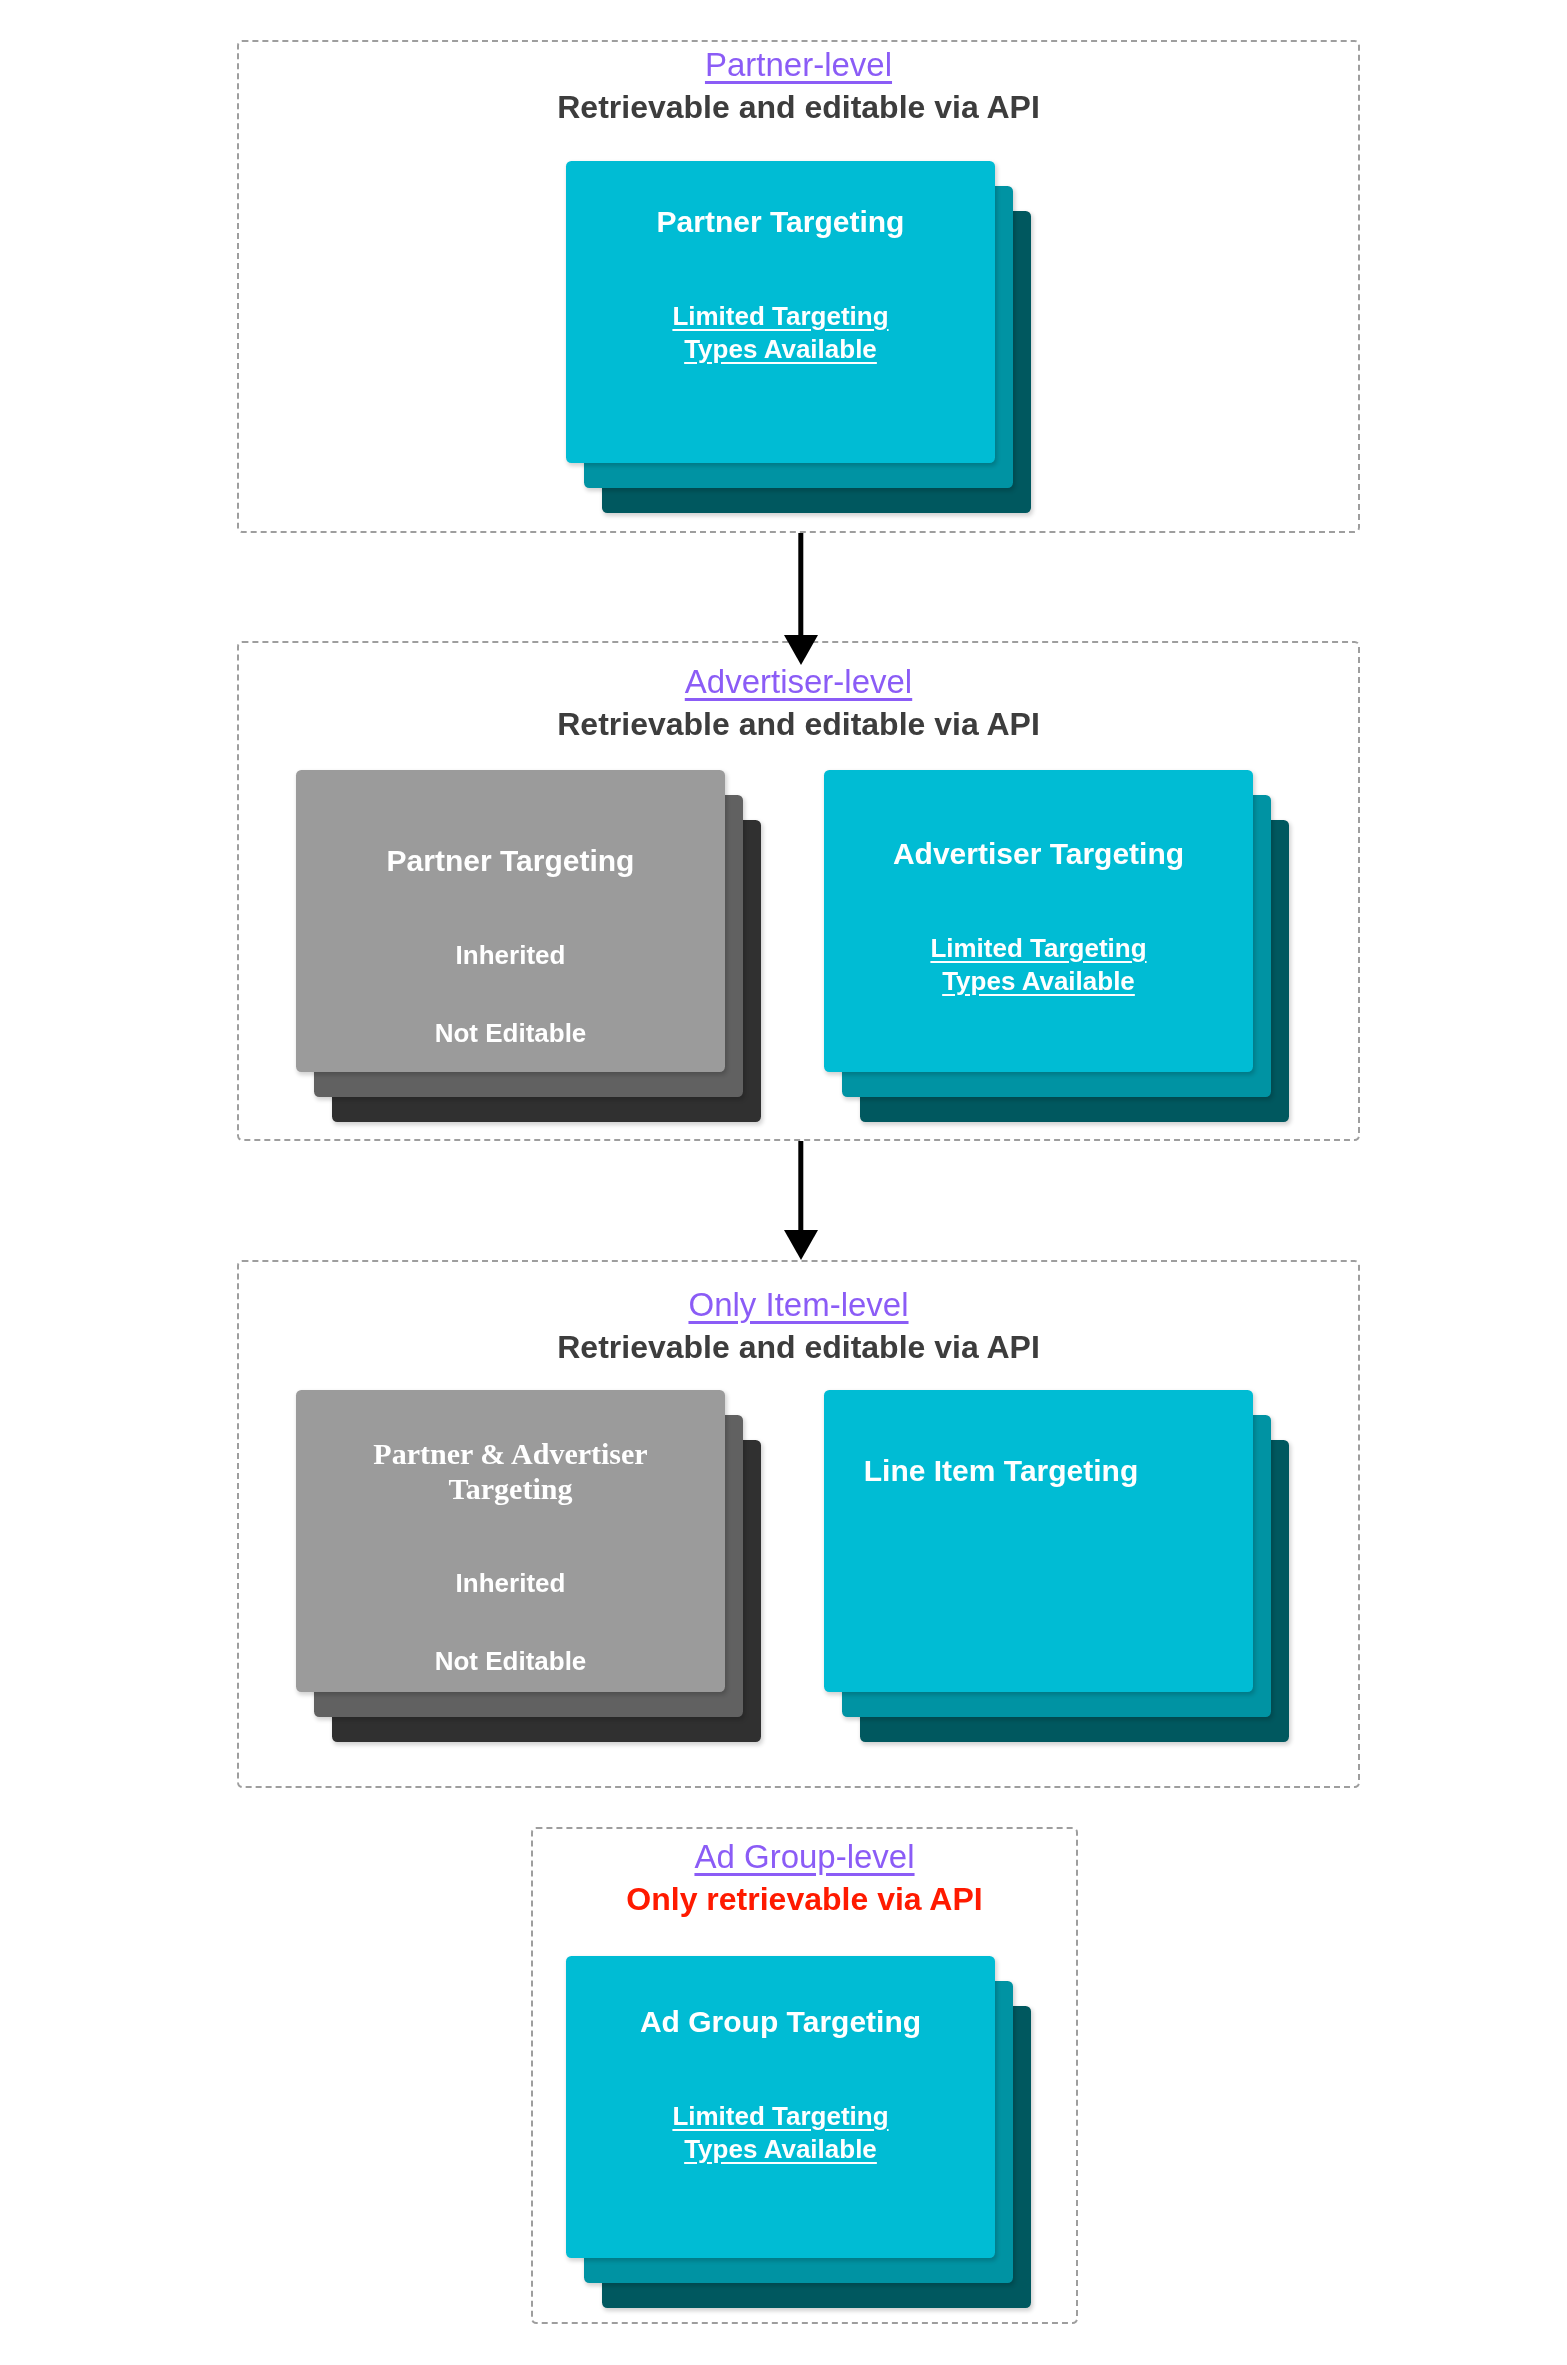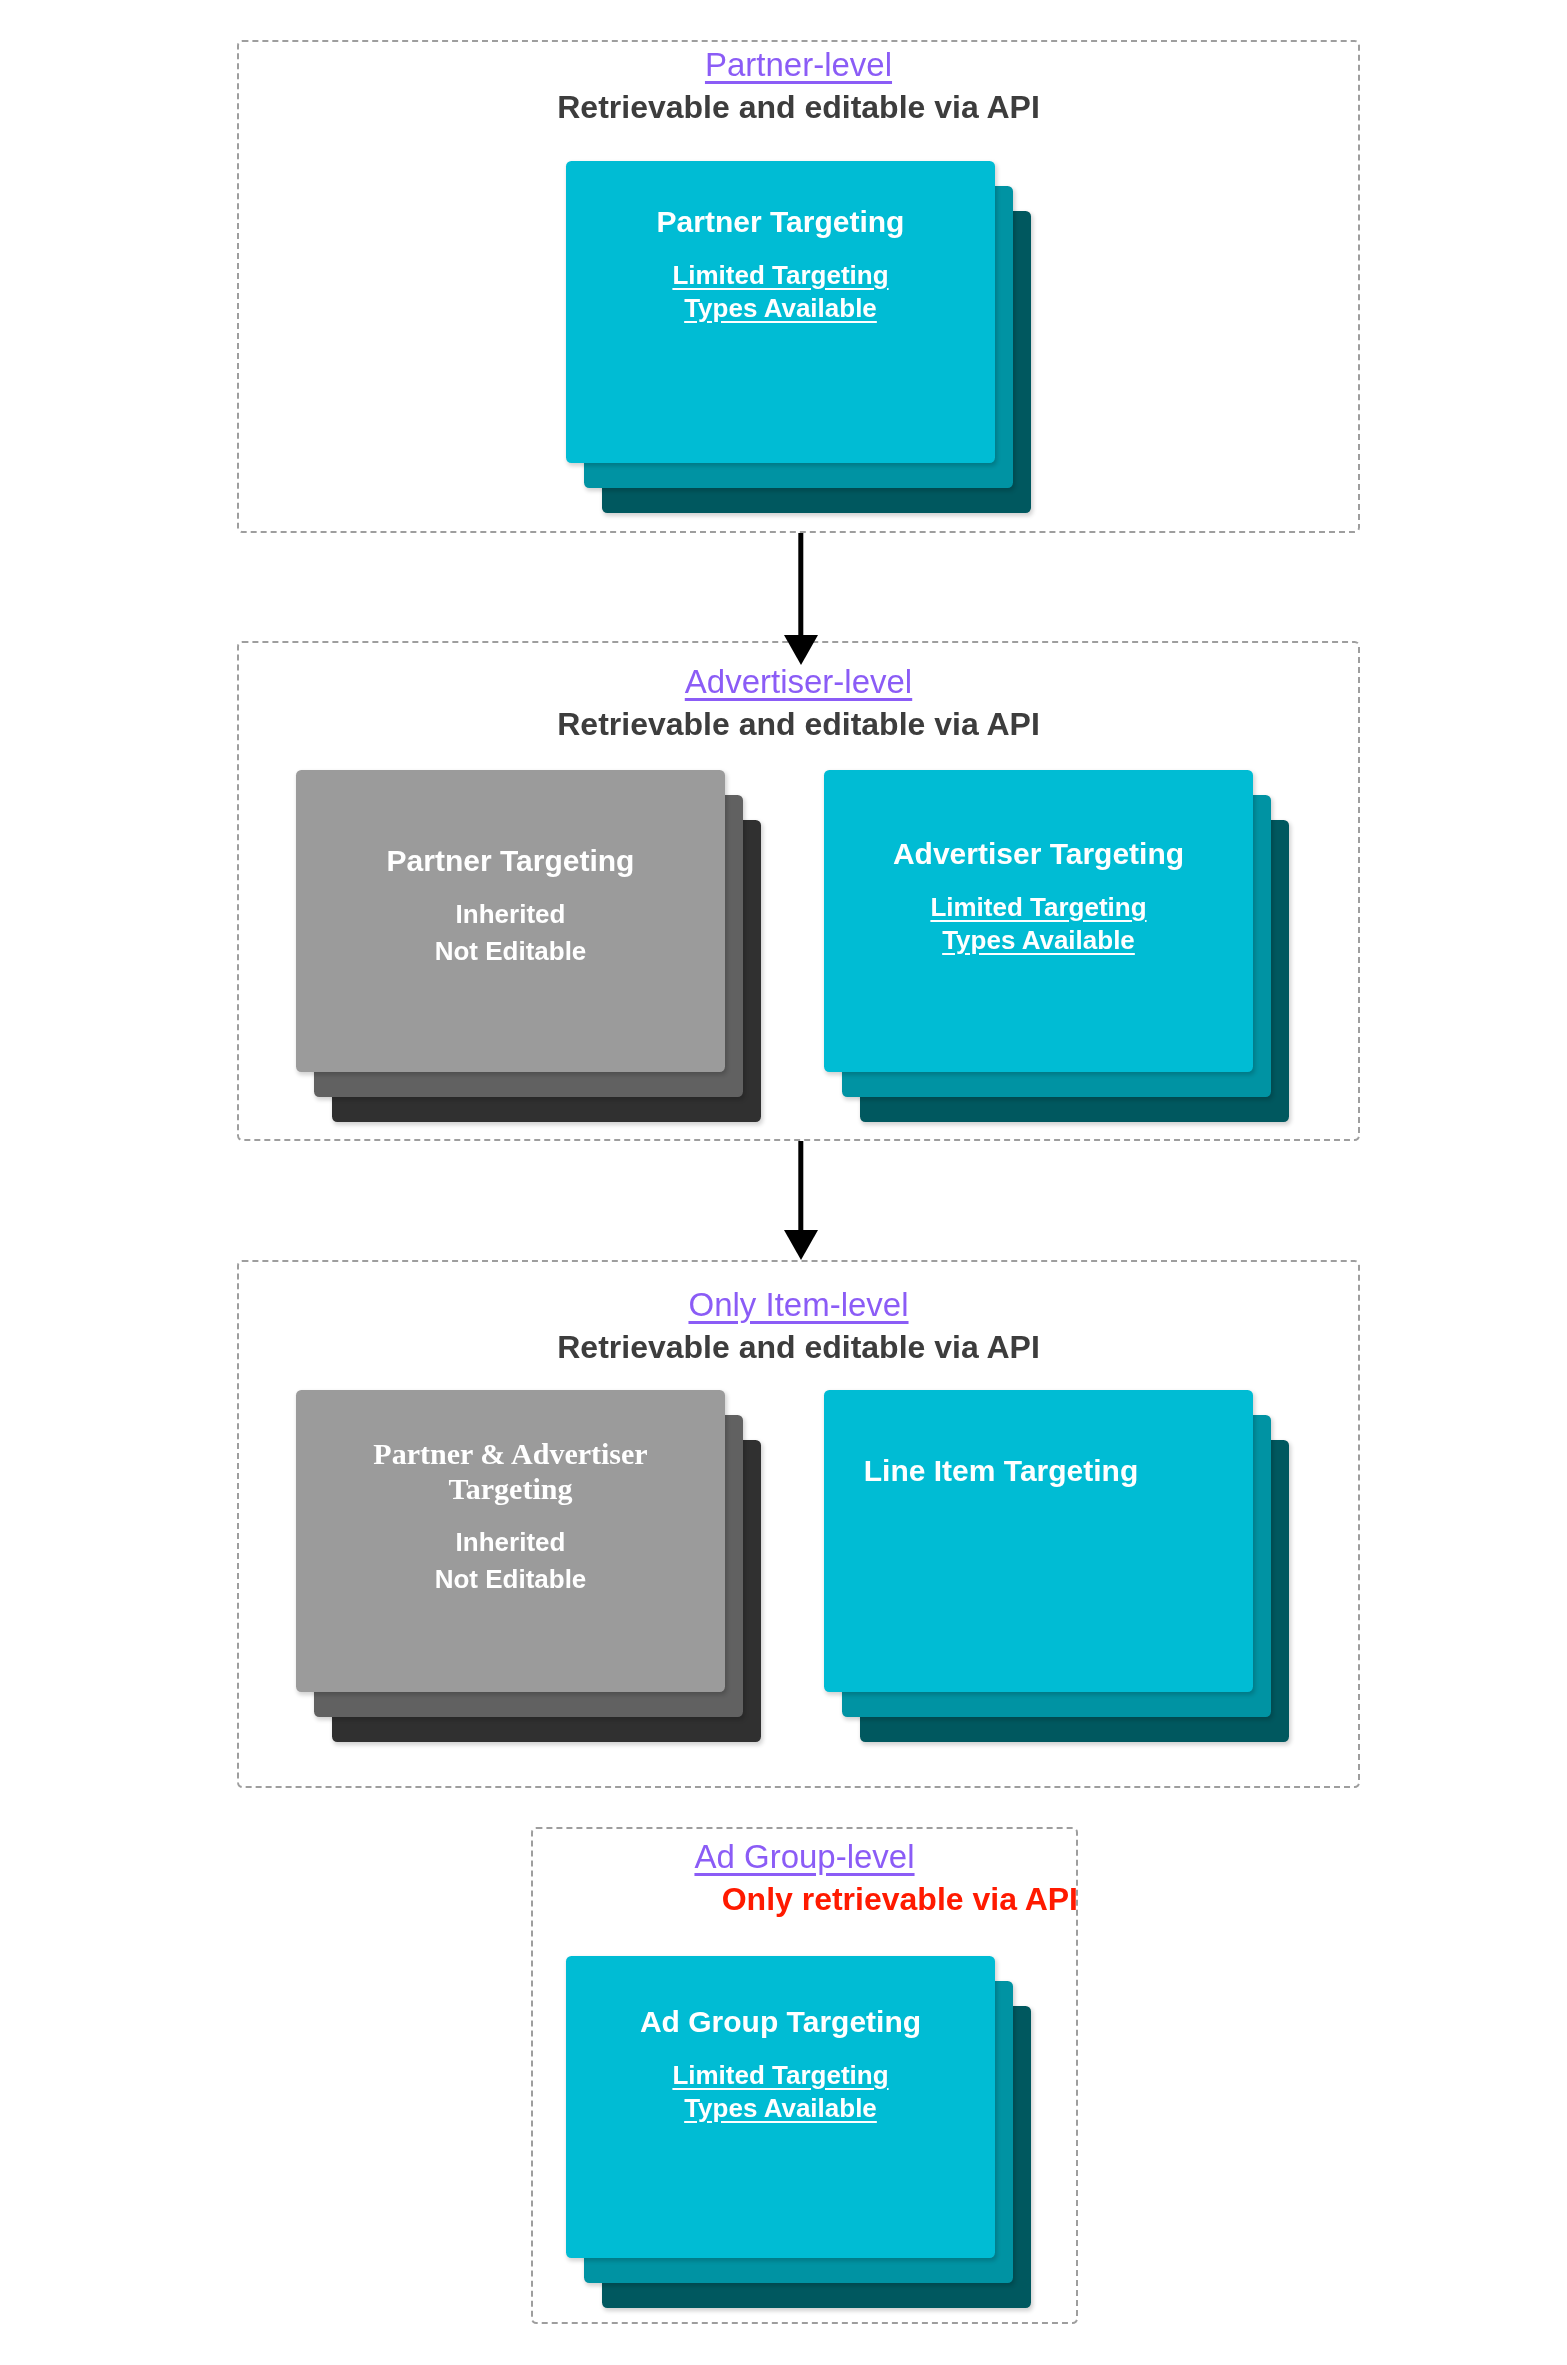--- a/index.html
+++ b/index.html
@@ -48,21 +48,20 @@
   .level-api {
     display: block;
     margin-top: 5.4px;
     font-size: 32px;
     font-weight: bold;
     color: #3d3d3d;
     line-height: 1.15;
   }
   .level-api.alert {
     color: #ff1a00;
-    text-align: right;
   }
 
   
   .card-stack {
     position: absolute;
   }
   .card-layer {
     position: absolute;
     border-radius: 5.4px;
     box-shadow: 1.8px 2.7px 4.5px rgba(0,0,0,0.18);
@@ -74,20 +73,21 @@
   .card-front-content {
     position: absolute;
     z-index: 4;
     box-sizing: border-box;
     display: flex;
     flex-direction: column;
     align-items: center;
     text-align: center;
     color: #ffffff;
     padding: 0 12.5px;
+    gap: 41px;
   }
   .card-title {
     font-size: 30px;
     font-weight: bold;
     line-height: 1.18;
     color: #ffffff;
   }
   .card-sub {
     margin-top: 19.6px;
     font-size: 26px;

